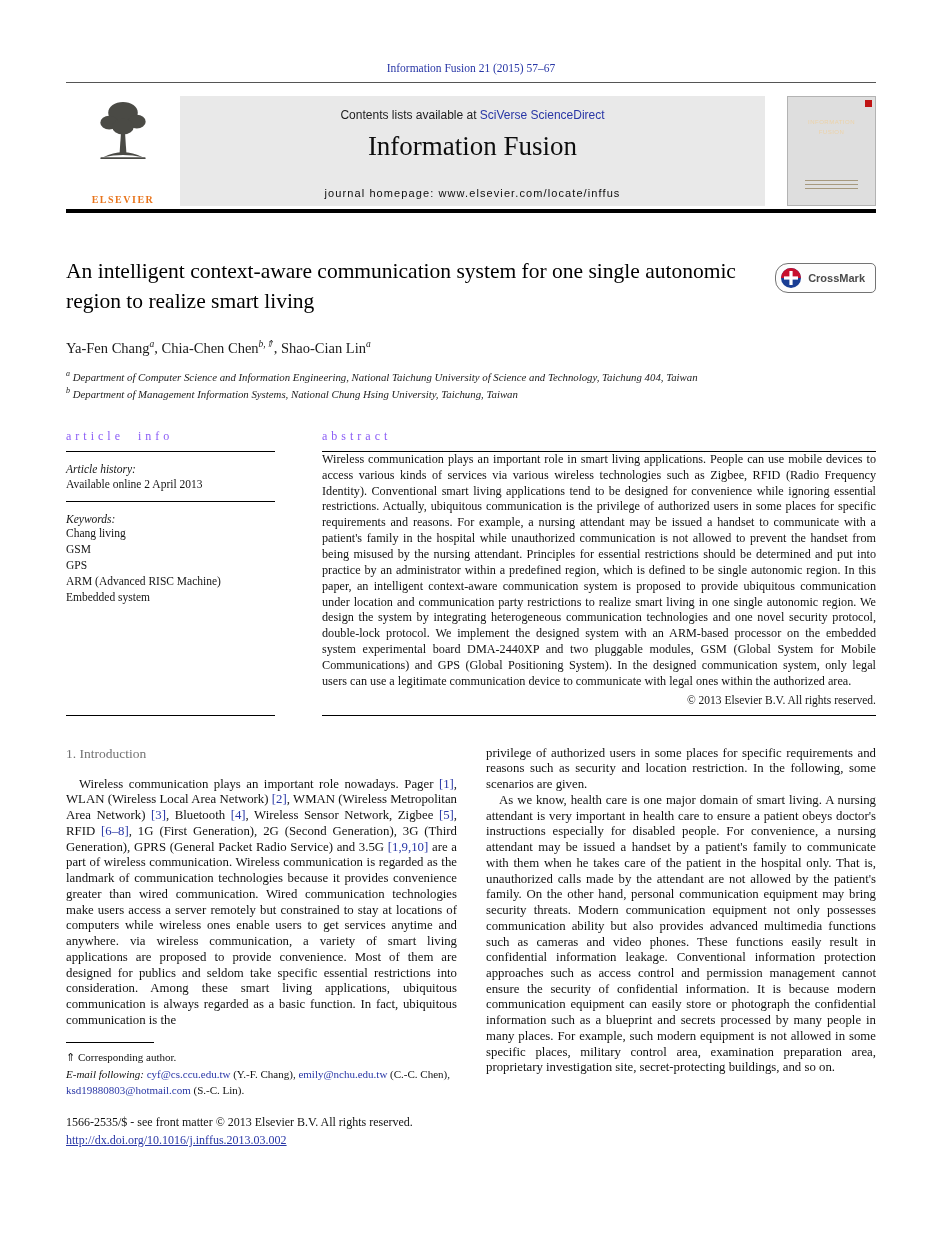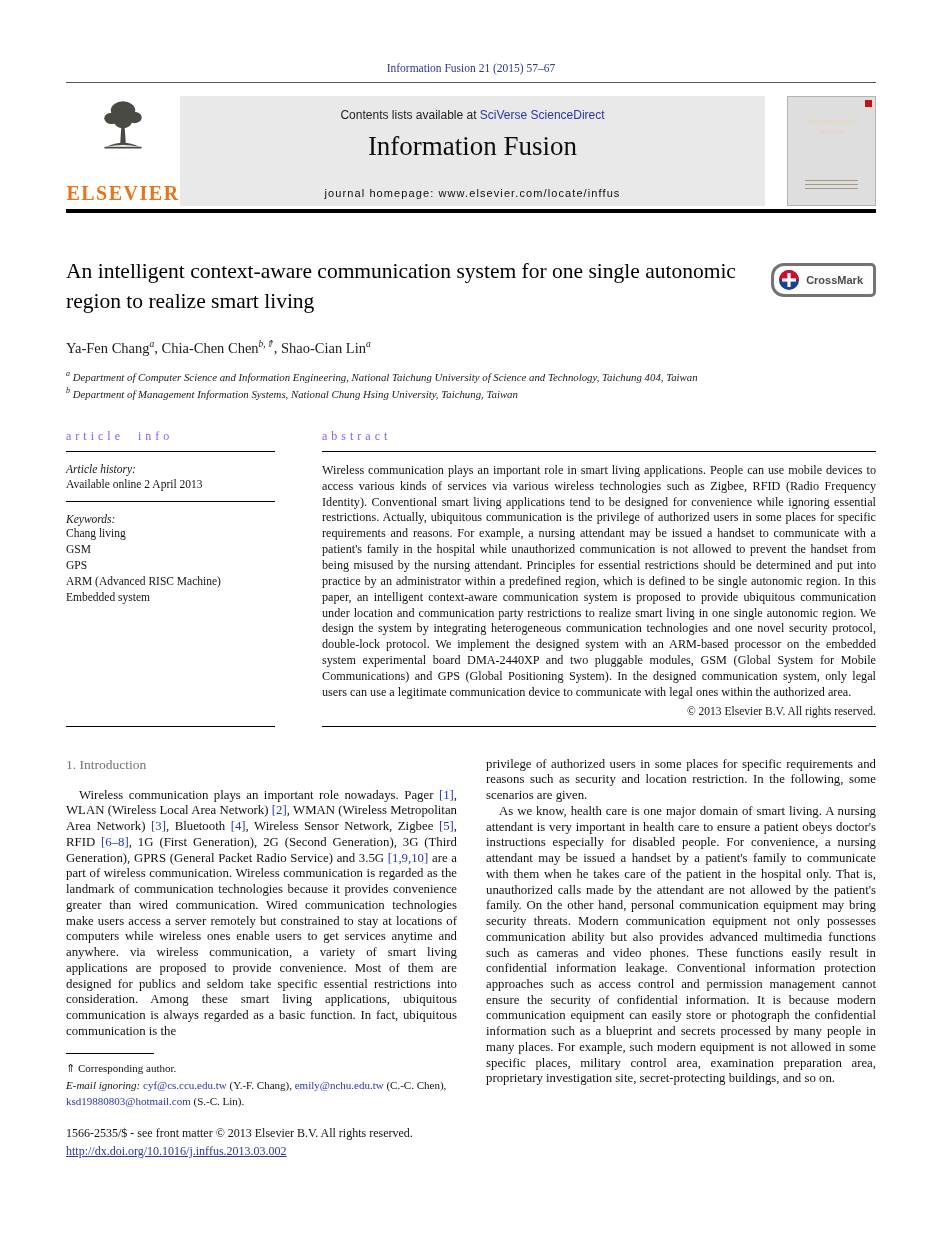--- a/index.html
+++ b/index.html
@@ -15,55 +15,55 @@
     font-family:"Liberation Serif",serif;position:relative;overflow:hidden;
     padding:62px 49px 0 66px;
   }
   a{text-decoration:none;}
   
   .journal-ref{text-align:center;font-size:11.5px;color:var(--link);}
   .top-rule{border:none;border-top:1px solid #555;margin-top:8px;}
   
   .banner{display:flex;margin-top:13px;height:110px;}
   .logo-block{width:114px;display:flex;flex-direction:column;align-items:center;justify-content:space-between;padding:2px 0 1px;}
-  .logo-word{color:var(--orange);font-weight:bold;font-size:20px;letter-spacing:1.5px;margin-top:27px;}
+  .logo-word{color:var(--orange);font-weight:bold;font-size:10px;letter-spacing:1.5px;margin-top:27px;}
   .banner-mid{width:585px;background:var(--banner-gray);position:relative;text-align:center;padding-top:12px;}
   .contents-line{font-family:"Liberation Sans",sans-serif;font-size:12px;color:#1c1c1c;}
   .contents-line a{color:var(--link);}
   .journal-title{font-size:27px;margin-top:9px;color:#0d0d0d;}
   .homepage-line{position:absolute;left:0;right:0;bottom:7px;font-family:"Liberation Sans",sans-serif;font-size:11px;letter-spacing:1.1px;color:#0d0d0d;}
   .cover{margin-left:22px;width:89px;height:110px;background:#dedede;border:1px solid #b3b3b3;position:relative;padding:6px 7px 9px;}
   .cover-red{position:absolute;top:3px;right:3px;width:7px;height:7px;background:#c01414;}
   .cover-img{width:100%;height:100%;background:linear-gradient(180deg,#6b5348 0%,#382podd 0,#37261e 28%,#191310 60%,#0c0a08 100%);display:flex;flex-direction:column;align-items:center;}
   .cover-title{margin-top:15px;font-family:"Liberation Sans",sans-serif;font-size:6px;letter-spacing:.5px;color:#ecd2a8;text-align:center;line-height:1.6;}
   .cover-lines{margin-top:auto;margin-bottom:7px;width:72%;}
   .cover-lines i{display:block;height:1px;background:#93815f;margin-top:3px;opacity:.75;}
   .black-bar{height:4px;background:#000;margin-top:3px;}
   
   .title-row{position:relative;margin-top:44px;}
   .article-title{font-size:21.5px;font-weight:normal;line-height:1.38;max-width:705px;color:#000;}
-  .crossmark{position:absolute;right:0;top:6px;display:flex;align-items:center;gap:6px;border:3px solid #737373;border-radius:13px 5px 5px 13px;background:#fdfdfd;padding:3px 10px 3px 4px;}
+  .crossmark{position:absolute;right:0;top:6px;display:flex;align-items:center;gap:6px;border:1px solid #737373;border-radius:13px 5px 5px 13px;background:#fdfdfd;padding:3px 10px 3px 4px;}
   .crossmark span{font-family:"Liberation Sans",sans-serif;font-size:11px;font-weight:bold;color:#4a4a4a;}
   
   .authors{margin-top:22px;font-size:14.5px;color:#1a1a1a;}
   .authors sup{font-size:9.5px;font-style:italic;}
   .affiliations{margin-top:11px;font-size:10.8px;font-style:italic;line-height:1.55;color:#1a1a1a;}
   .affiliations sup{font-size:8px;}
   
   .ia-row{display:flex;margin-top:26px;}
   .ia-left{width:209px;margin-right:47px;display:flex;flex-direction:column;}
   .ia-right{width:554px;display:flex;flex-direction:column;}
   .sp-head{font-size:12px;letter-spacing:4px;word-spacing:7px;color:#8b5cf6;}
   .head-rule{border:none;border-top:1px solid #000;margin-top:7px;}
   .mid-rule{border:none;border-top:1px solid #000;margin-top:11px;}
   .bottom-rule{border:none;border-top:1px solid #000;margin-top:auto;}
   .it-label{font-style:italic;font-size:11.5px;margin-top:11px;}
   .info-val{font-size:11.5px;margin-top:3px;}
   .kw{font-size:11.5px;line-height:1.4;}
-  .abstract-text{font-size:12.2px;line-height:1.3;text-align:justify;margin-top:11px;color:#111;}
+  .abstract-text{font-size:12.2px;line-height:1.3;text-align:justify;margin-top:0;color:#111;}
   .copyright{font-size:11.5px;text-align:right;margin-top:4px;margin-bottom:9px;}
   
   .body-cols{display:flex;margin-top:30px;}
   .bcol-left{width:391px;margin-right:29px;display:flex;flex-direction:column;}
   .bcol-right{width:390px;}
   .sec-head{font-size:13.5px;font-weight:normal;color:#737373;margin-bottom:15px;}
   .body-text{font-size:12.8px;line-height:1.23;text-align:justify;color:#111;}
   .indent{text-indent:13px;}
   .para-gap{margin-top:0;}
   .cite{color:var(--link);}
@@ -175,21 +175,21 @@
     <div class="bcol-left">
       <h2 class="sec-head">1. Introduction</h2>
       <p class="body-text indent">Wireless communication plays an important role nowadays. Pager <span class="cite">[1]</span>, WLAN (Wireless Local Area Network) <span class="cite">[2]</span>, WMAN (Wireless Metropolitan Area Network) <span class="cite">[3]</span>, Bluetooth <span class="cite">[4]</span>, Wireless Sensor Network, Zigbee <span class="cite">[5]</span>, RFID <span class="cite">[6–8]</span>, 1G (First Generation), 2G (Second Generation), 3G (Third Generation), GPRS (General Packet Radio Service) and 3.5G <span class="cite">[1,9,10]</span> are a part of wireless communication. Wireless communication is regarded as the landmark of communication technologies because it provides convenience greater than wired communication. Wired communication technologies make users access a server remotely but constrained to stay at locations of computers while wireless ones enable users to get services anytime and anywhere. via wireless communication, a variety of smart living applications are proposed to provide convenience. Most of them are designed for publics and seldom take specific essential restrictions into consideration. Among these smart living applications, ubiquitous communication is always regarded as a basic function. In fact, ubiquitous communication is the</p>
 
       <div class="footnote">
         <hr class="fn-rule">
         <div class="fn-line">
           <span>⇑ Corresponding author.</span>
         </div>
         <div class="fn-emails">
-          <span class="lbl">E-mail ignoring: </span><a href="#">cyf@cs.ccu.edu.tw</a><span> (Y.-F. Chang), </span><a href="#">emily@nchu.edu.tw</a><span> (C.-C. Chen), </span><a href="#">ksd19880803@hotmail.com</a><span> (S.-C. Lin).</span>
+          <span class="lbl">E-mail following: </span><a href="#">cyf@cs.ccu.edu.tw</a><span> (Y.-F. Chang), </span><a href="#">emily@nchu.edu.tw</a><span> (C.-C. Chen), </span><a href="#">ksd19880803@hotmail.com</a><span> (S.-C. Lin).</span>
         </div>
       </div>
     </div>
 
     <div class="bcol-right">
       <p class="body-text">privilege of authorized users in some places for specific requirements and reasons such as security and location restriction. In the following, some scenarios are given.</p>
       <p class="body-text indent para-gap">As we know, health care is one major domain of smart living. A nursing attendant is very important in health care to ensure a patient obeys doctor's instructions especially for disabled people. For convenience, a nursing attendant may be issued a handset by a patient's family to communicate with them when he takes care of the patient in the hospital only. That is, unauthorized calls made by the attendant are not allowed by the patient's family. On the other hand, personal communication equipment may bring security threats. Modern communication equipment not only possesses communication ability but also provides advanced multimedia functions such as cameras and video phones. These functions easily result in confidential information leakage. Conventional information protection approaches such as access control and permission management cannot ensure the security of confidential information. It is because modern communication equipment can easily store or photograph the confidential information such as a blueprint and secrets processed by many people in many places. For example, such modern equipment is not allowed in some specific places, military control area, examination preparation area, proprietary investigation site, secret-protecting buildings, and so on.</p>
     </div>
   </div>
 

